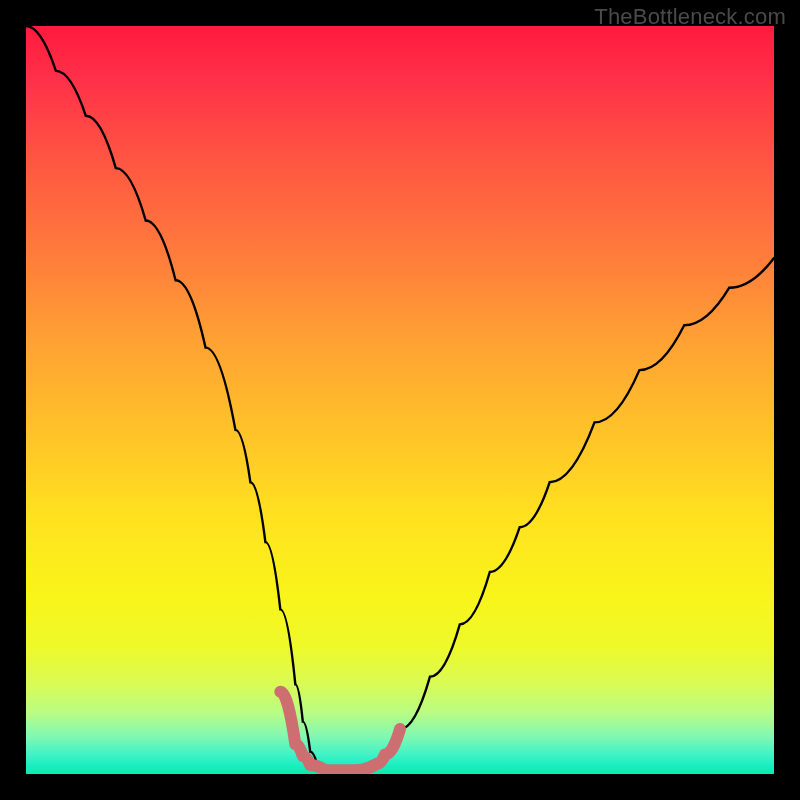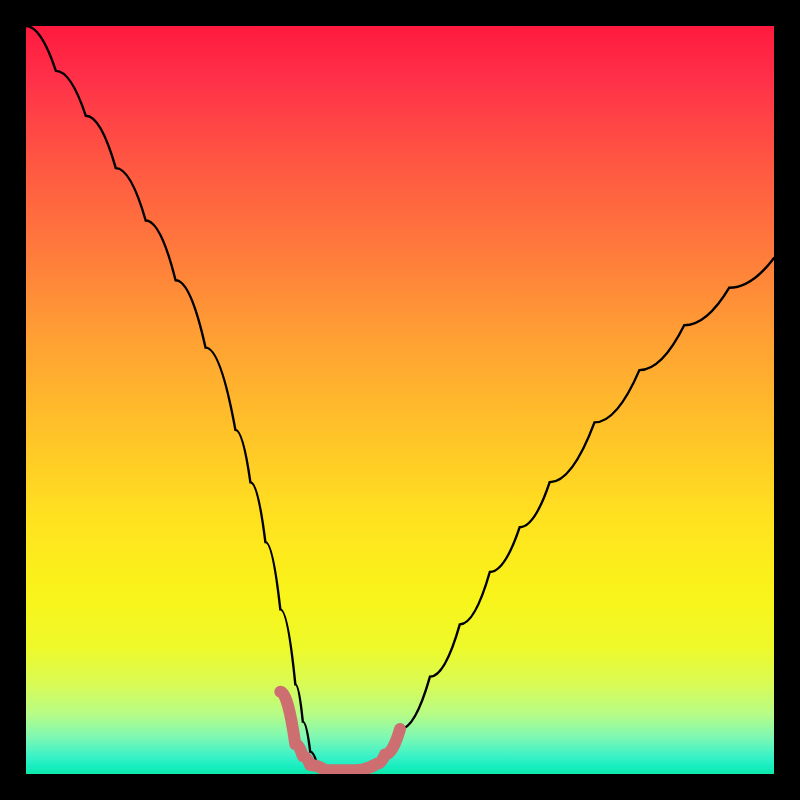--- a/index.html
+++ b/index.html
@@ -75,20 +75,21 @@
     inset: 0;
     width: 100%;
     height: 100%;
     z-index: 2;
   }
 </style>
 </head>
 <body>
 
 <div class="frame">
+  <div class="watermark">TheBottleneck.com</div>
 
   <div class="plot">
     <div class="gradient"></div>
 
     <div class="stripes" id="stripes">
         <div style="bottom: 0px; opacity: 0.17;"></div>
         <div style="bottom: 5px; opacity: 0.165;"></div>
         <div style="bottom: 10px; opacity: 0.159;"></div>
         <div style="bottom: 15px; opacity: 0.154;"></div>
         <div style="bottom: 20px; opacity: 0.148;"></div>

